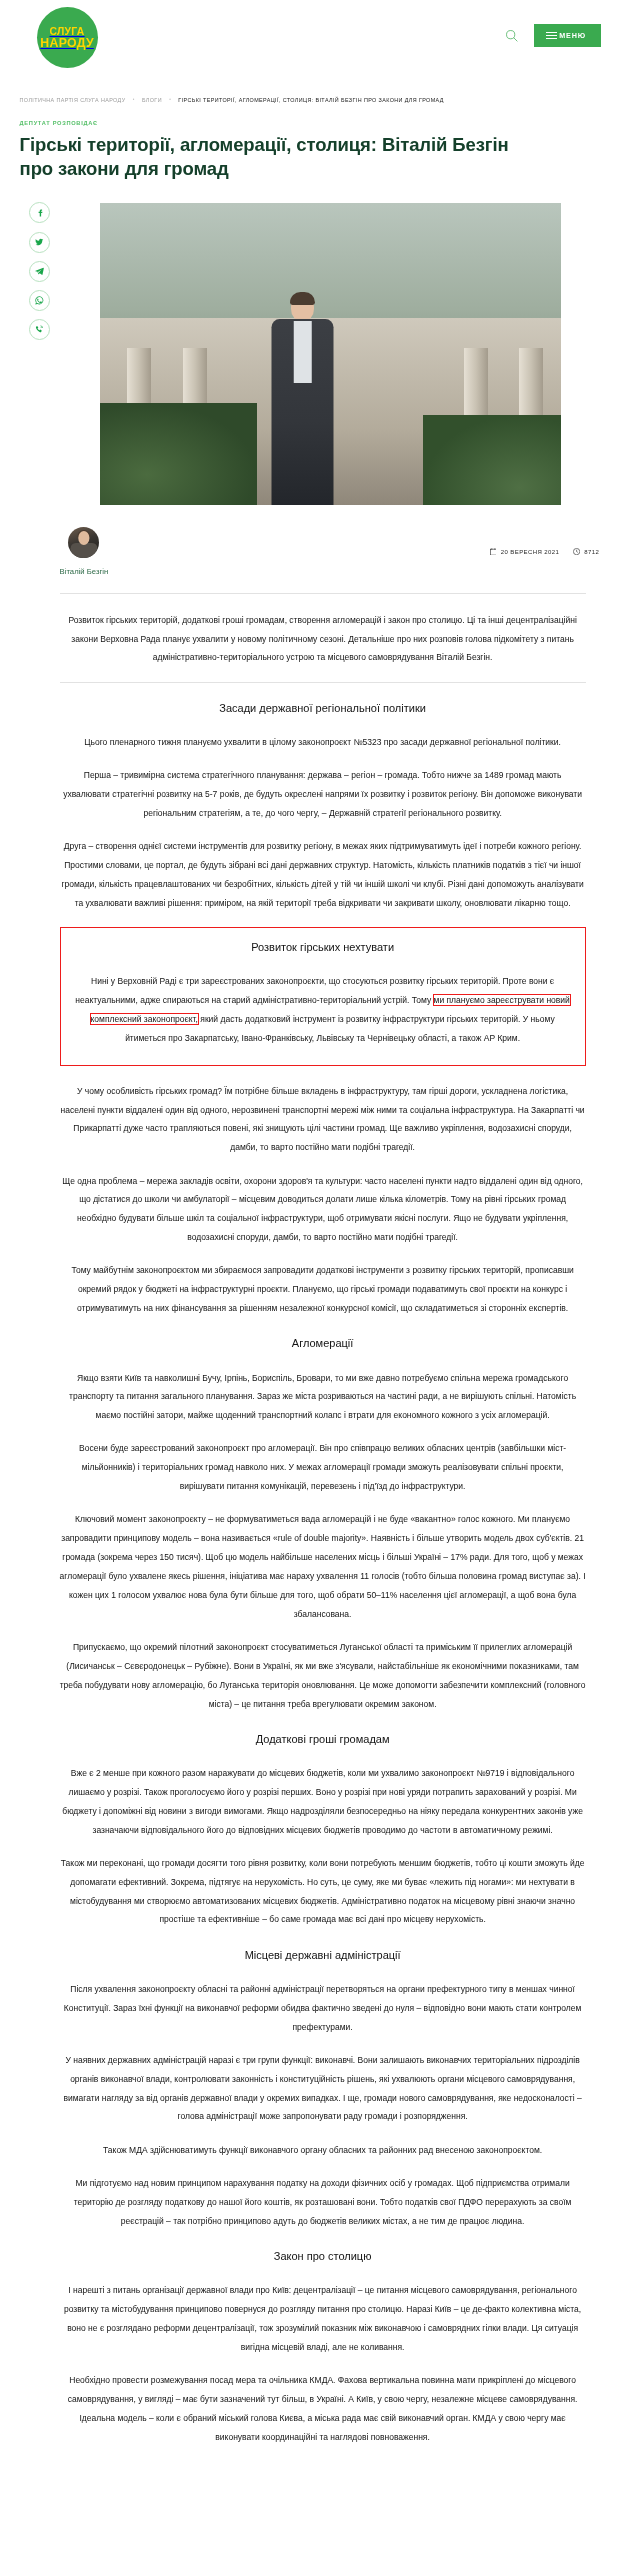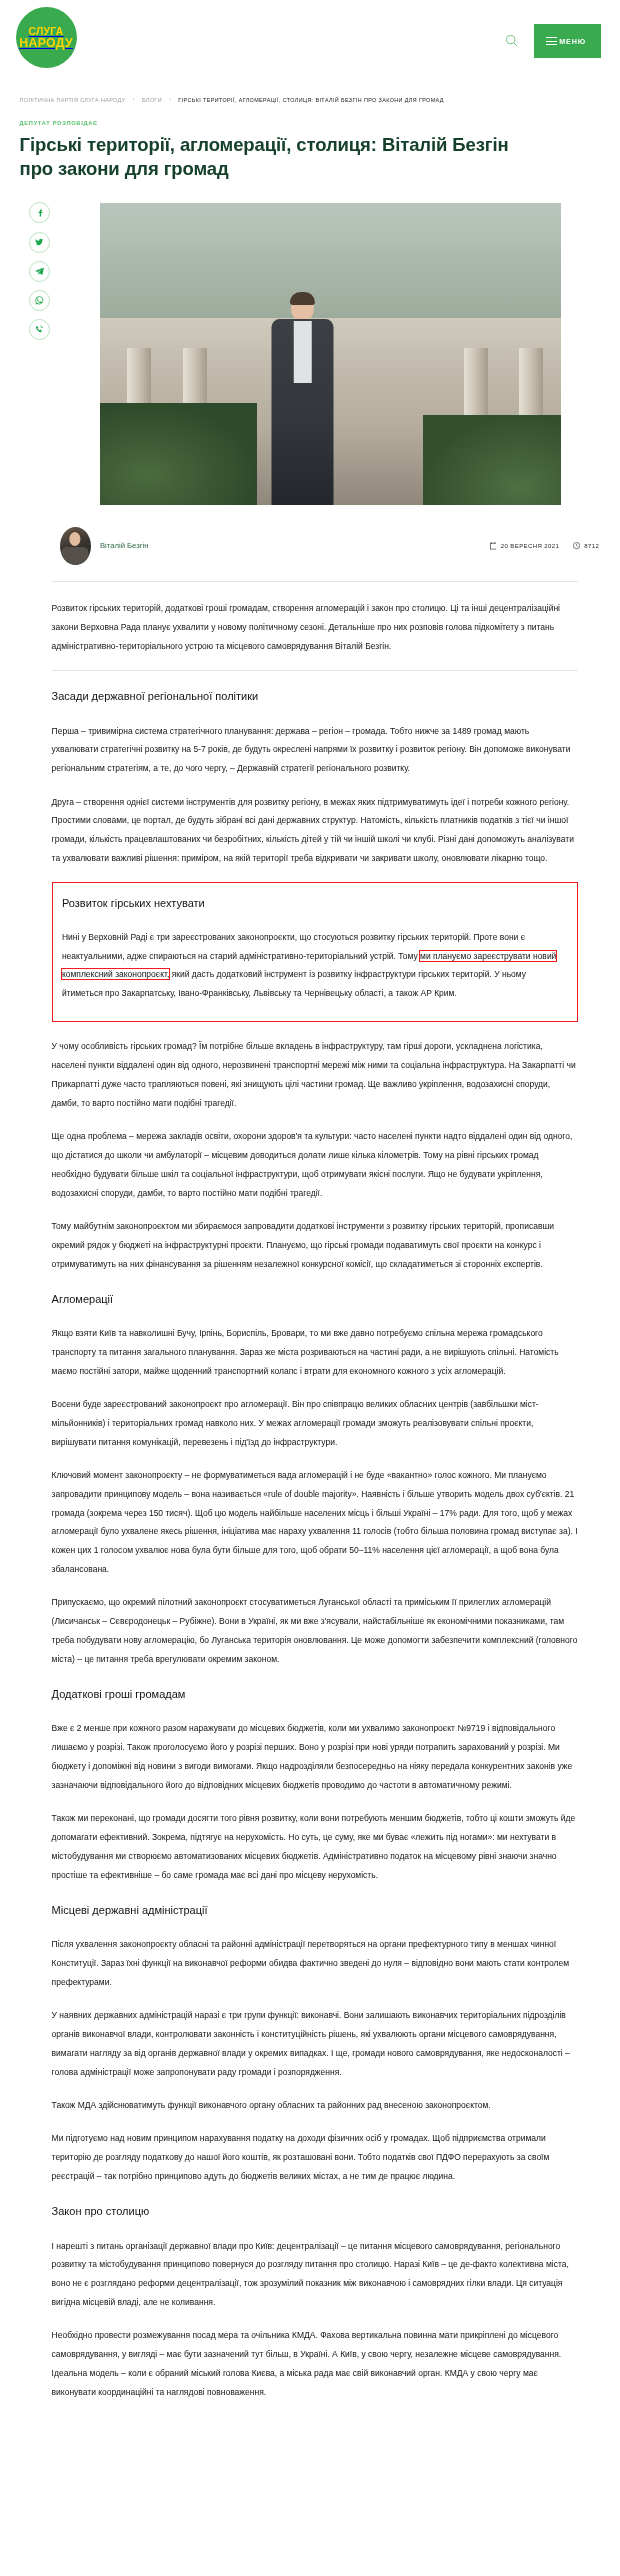--- a/index.html
+++ b/index.html
@@ -23,21 +23,21 @@
   }
 
   
   .site-header{
     position:relative;
     height:88px;
     background:#fff;
   }
   .logo{
     position:absolute;
-    left:16px;
+    left:37px;
     top:7.2px;
     width:61px;
     height:61px;
     border-radius:50%;
     background:var(--green);
     display:flex;
     flex-direction:column;
     align-items:center;
     justify-content:center;
     line-height:0.96;
@@ -65,21 +65,21 @@
   .search-btn{
     width:16.5px;height:16.5px;
     border:0;background:none;cursor:pointer;
     display:flex;align-items:center;justify-content:center;
     padding:0;
   }
   .search-btn svg{display:block;}
   .menu-btn{
     background:var(--green);
     border:0;
-    height:34px;
+    height:23px;
     padding:0 15.5px 0 12.4px;
     display:flex;
     align-items:center;
     gap:2px;
     cursor:pointer;
   }
   .burger{
     width:11.3px;height:7.7px;
     display:flex;flex-direction:column;justify-content:space-between;
   }
@@ -204,21 +204,21 @@
     position:absolute;left:50%;top:27px;transform:translateX(-50%);
     width:17.5px;height:62px;background:#dfe3e6;
   }
 
   
   .meta-row{
     display:flex;align-items:center;justify-content:space-between;
     margin:13.4px 0 0 40px;
     padding-right:2.1px;
   }
-  .author-mini{display:flex;align-items:center;gap:9.3px;}
+  .author-mini{display:flex;align-items:center;gap:9.3px;flex-direction:column;}
   .avatar{
     width:31px;height:38px;border-radius:50%;
     background:linear-gradient(160deg,#6d5c4c 0%,#3a3632 45%,#1c1a18 100%);
     overflow:hidden;position:relative;flex:0 0 31px;
   }
   .avatar .a-head{
     position:absolute;left:50%;top:14%;transform:translateX(-50%);
     width:11.3px;height:13.4px;border-radius:50%;background:#e0bb9d;
   }
   .avatar .a-hair{
@@ -230,23 +230,24 @@
     width:27px;height:48%;background:#55504a;border-radius:5.2px 5.2px 0 0;
   }
   .author-mini .nm{
     color:#2f6b49;font-size:7.7px;
   }
   .meta-right{display:flex;align-items:center;gap:13.4px;color:#2a2a2a;font-size:6px;letter-spacing:0.4px;}
   .meta-item{display:flex;align-items:center;gap:4.6px;}
 
   
   .article-body{
-    margin-left:32px;
+    margin-left:40px;
     max-width:526px;
     padding-top:5.2px;
+    text-align:center;
   }
   .hr{
     height:0.5px;background:var(--rule);border:0;margin:11.3px 0 17.5px 0;
   }
   .article-body p{
     font-size:8.5px;
     line-height:2.22;
     margin:0 0 14.4px 0;
     color:#141414;
   }
@@ -385,20 +386,21 @@
   </div>
 
   <article class="article-body">
     <hr class="hr">
 
     <p>Розвиток гірських територій, додаткові гроші громадам, створення агломерацій і закон про столицю. Ці та інші децентралізаційні закони Верховна Рада планує ухвалити у новому політичному сезоні. Детальніше про них розповів голова підкомітету з питань адміністративно-територіального устрою та місцевого самоврядування Віталій Безгін.</p>
 
     <hr class="hr">
 
     <h2>Засади державної регіональної політики</h2>
+    <p>Цього пленарного тижня плануємо ухвалити в цілому законопроєкт №5323 про засади державної регіональної політики.</p>
     <p>Перша – тривимірна система стратегічного планування: держава – регіон – громада. Тобто нижче за 1489 громад мають ухвалювати стратегічні розвитку на 5-7 років, де будуть окреслені напрями їх розвитку і розвиток регіону. Він допоможе виконувати регіональним стратегіям, а те, до чого чергу, – Державній стратегії регіонального розвитку.</p>
     <p>Друга – створення однієї системи інструментів для розвитку регіону, в межах яких підтримуватимуть ідеї і потреби кожного регіону. Простими словами, це портал, де будуть зібрані всі дані державних структур. Натомість, кількість платників податків з тієї чи іншої громади, кількість працевлаштованих чи безробітних, кількість дітей у тій чи іншій школі чи клубі. Різні дані допоможуть аналізувати та ухвалювати важливі рішення: приміром, на якій території треба відкривати чи закривати школу, оновлювати лікарню тощо.</p>
 
     <div class="hl-box">
       <h2>Розвиток гірських нехтувати</h2>
       <p>
         <span>Нині у Верховній Раді є три зареєстрованих законопроєкти, що стосуються розвитку гірських територій. Проте вони є неактуальними, адже спираються на старий адміністративно-територіальний устрій. Тому </span><span class="inline-hl">ми плануємо зареєструвати новий комплексний законопроєкт,</span><span> який дасть додатковий інструмент із розвитку інфраструктури гірських територій. У ньому йтиметься про Закарпатську, Івано-Франківську, Львівську та Чернівецьку області, а також АР Крим.</span>
       </p>
     </div>
 

